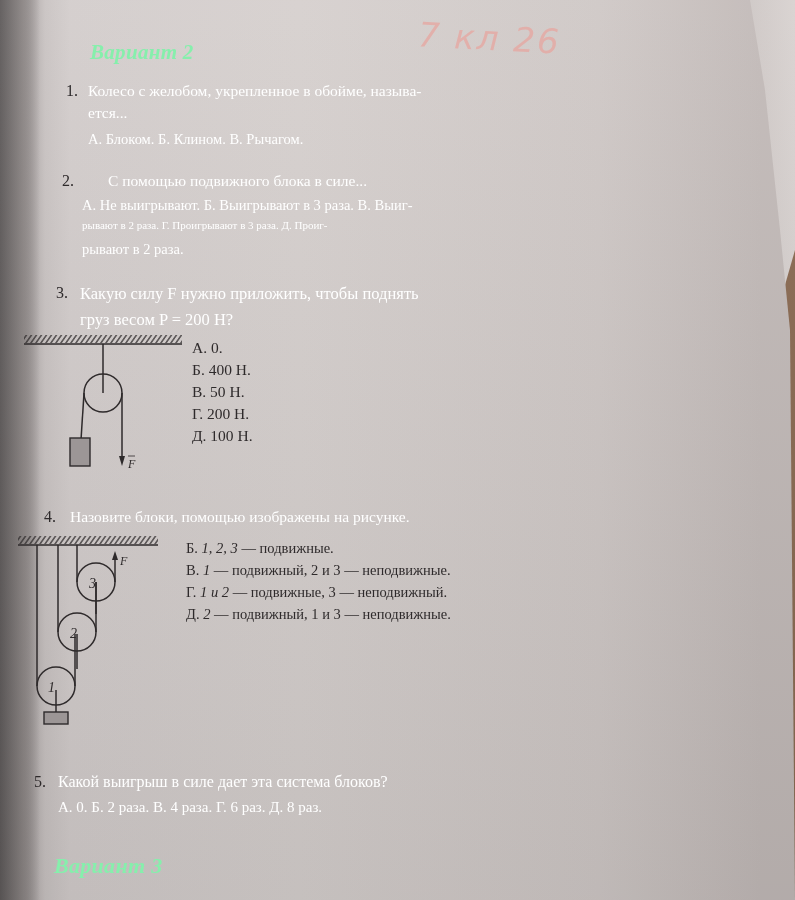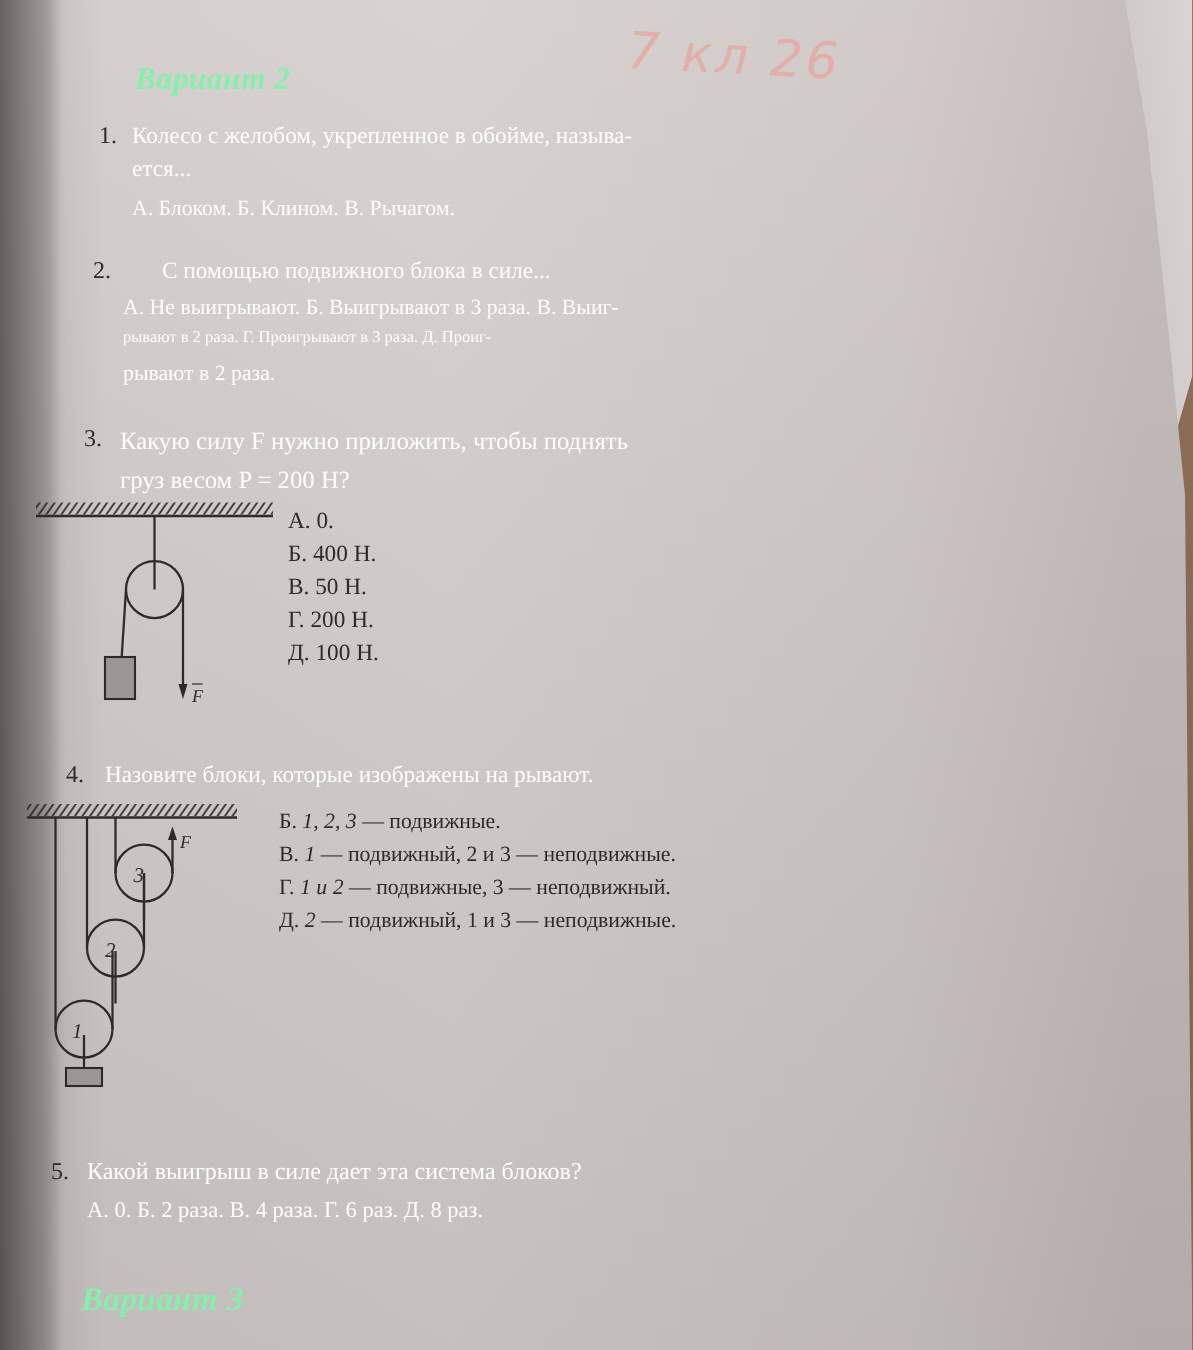--- a/index.html
+++ b/index.html
@@ -97,21 +97,21 @@
     <div class="opt-row">А. 0.</div>
     <div class="opt-row">Б. 400 Н.</div>
     <div class="opt-row">В. 50 Н.</div>
     <div class="opt-row">Г. 200 Н.</div>
     <div class="opt-row">Д. 100 Н.</div>
   </div>
 </div>
 
 <div>
   <div class="q-num" style="left:44px; top:508px;">4.</div>
-  <div class="line" style="left:70px; top:508px;">Назовите блоки, которые изображены на рывают.</div>
+  <div class="line" style="left:70px; top:508px;">Назовите блоки, помощью изображены на рисунке.</div>
 
   <svg style="left:16px; top:534px;" width="150" height="200" viewBox="0 0 150 200">
     <defs>
       <pattern id="hatch2" width="5" height="8" patternUnits="userSpaceOnUse" patternTransform="skewX(-35)">
         <line x1="1" y1="0" x2="1" y2="8" stroke="#2e2a2b" stroke-width="1.4"></line>
       </pattern>
     </defs>
     <rect x="2" y="2" width="140" height="8" fill="url(#hatch2)"></rect>
     <line x1="2" y1="11" x2="142" y2="11" stroke="#2e2a2b" stroke-width="1.6"></line>
 

